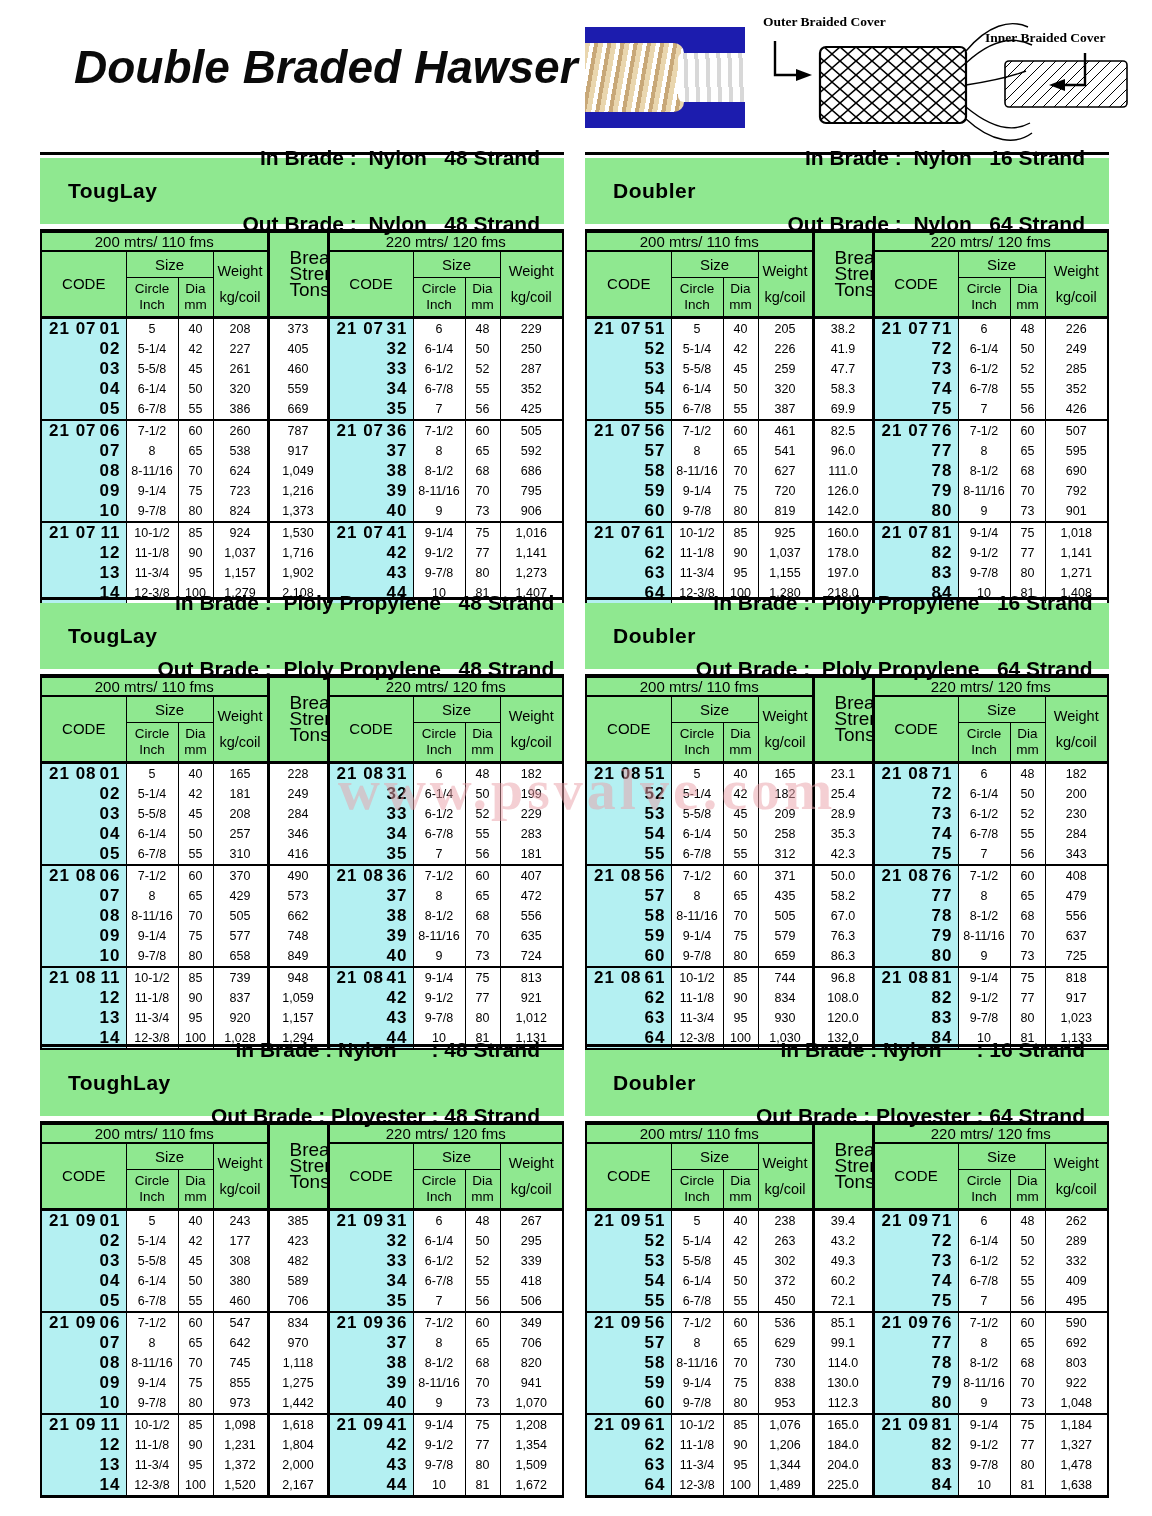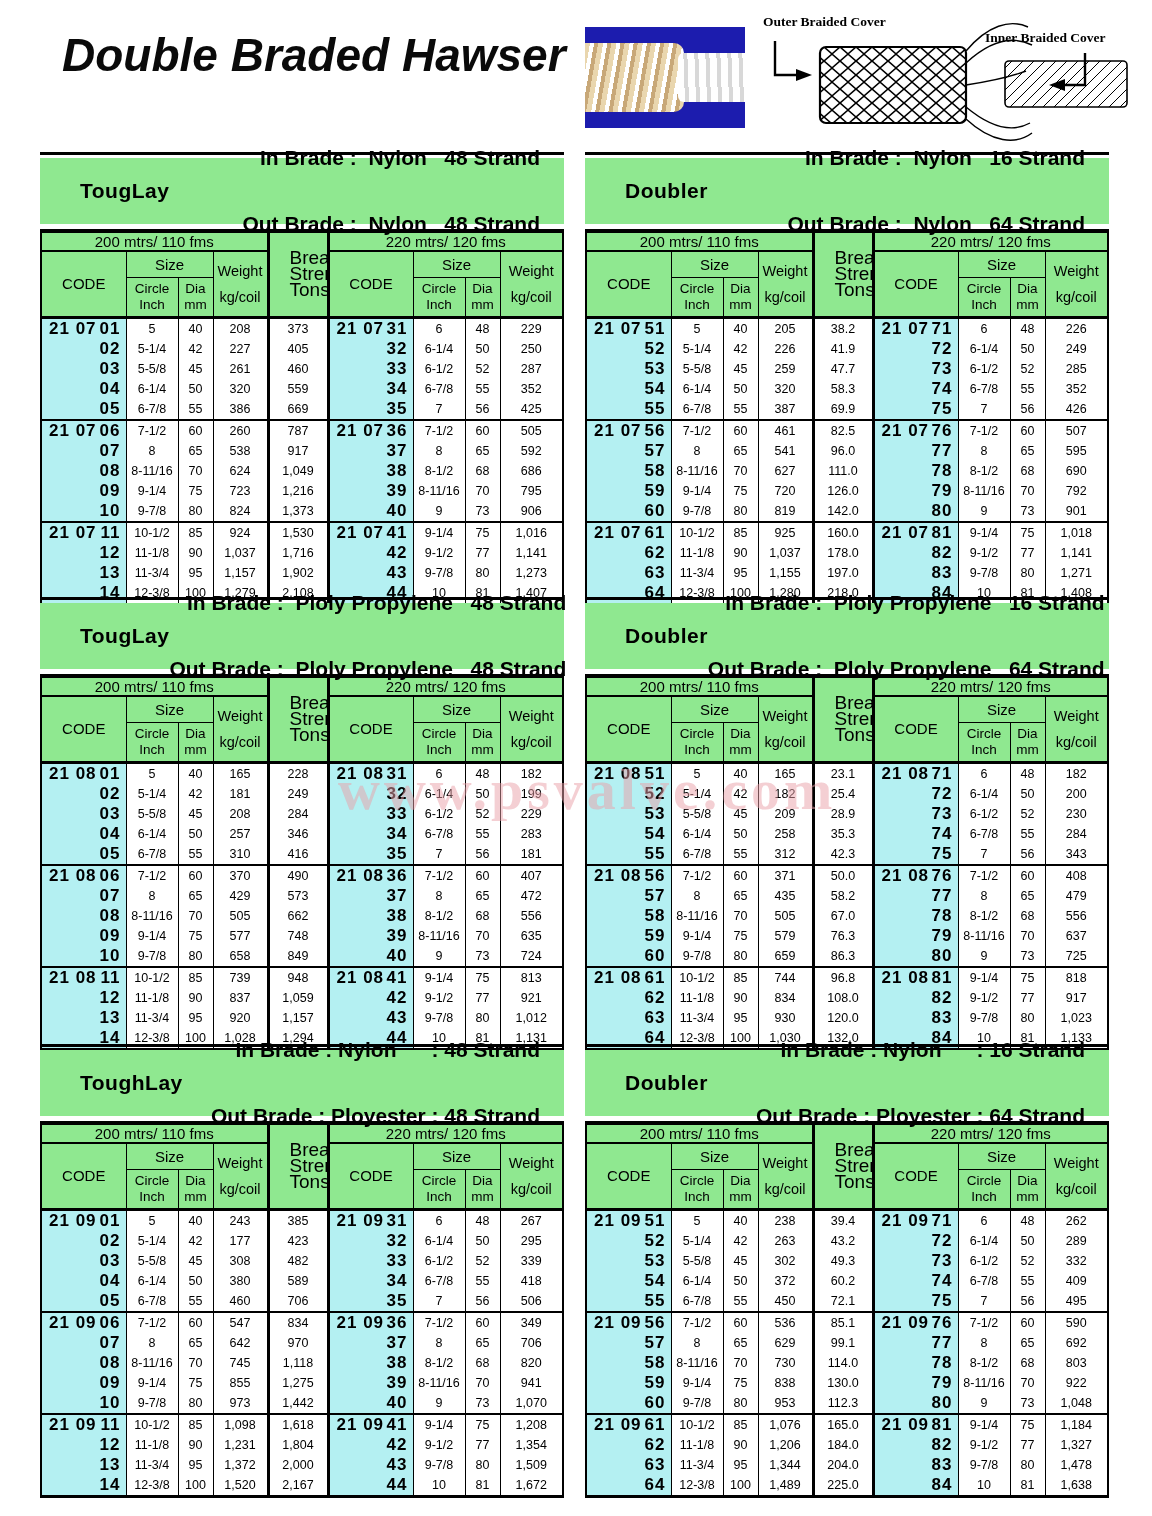--- a/index.html
+++ b/index.html
@@ -1,20 +1,20 @@
 <!DOCTYPE html>
 <html><head>
 <meta charset="utf-8">
 <style>
   html,body{margin:0;padding:0;background:#fff;}
   .page{position:relative;width:1152px;height:1516px;background:#ffffff;overflow:hidden;
         font-family:"Liberation Sans",sans-serif;color:#000;}
 
   
-  .page-title{position:absolute;left:62px;top:30px;margin:0;font-size:46px;line-height:1.1;
+  .page-title{position:absolute;left:62px;top:30px;margin:12px;font-size:46px;line-height:1.1;
               font-weight:bold;font-style:italic;letter-spacing:0px;color:#0a0a0a;}
   .rope-photo{position:absolute;left:585px;top:27px;width:160px;height:101px;background:#1c1cae;overflow:hidden;}
   .rope-photo .strandA{position:absolute;left:0;top:16%;width:62%;height:68%;
       background:repeating-linear-gradient(100deg,#e9d6ae 0 5px,#ffffff 5px 9px,#c8a878 9px 13px);
       border-radius:0 10px 10px 0;}
   .rope-photo .strandB{position:absolute;left:58%;top:26%;width:42%;height:48%;
       background:repeating-linear-gradient(88deg,#ffffff 0 7px,#d8d8d8 7px 11px);
       border-radius:6px 0 0 6px;}
   .diagram{position:absolute;left:760px;top:5px;width:392px;height:145px;}
   .diagram-label{position:absolute;font-family:"Liberation Serif",serif;font-weight:bold;
@@ -24,21 +24,21 @@
 
   
   .watermark{position:absolute;left:338px;top:756px;z-index:6;pointer-events:none;
              font-family:"Liberation Serif",serif;font-weight:bold;font-size:58px;letter-spacing:4px;
              color:rgba(233,160,168,0.50);white-space:nowrap;}
 
   
   .cat{position:absolute;width:524px;}
   .cat .toprule{height:3px;background:#000;margin-bottom:3px;}
   .band{height:66px;background:var(--green);display:flex;align-items:center;}
-  .tname{padding-left:40px;font-size:21px;font-weight:bold;letter-spacing:0.5px;width:150px;}
+  .tname{padding-left:28px;font-size:21px;font-weight:bold;letter-spacing:0.5px;width:150px;}
   .brade{margin-left:auto;padding-right:24px;text-align:right;font-size:21px;font-weight:bold;
          line-height:22px;white-space:pre;}
   .cat table{border-collapse:collapse;table-layout:fixed;width:524px;margin-top:5px;
              border:2px solid #000;border-top-width:4px;border-bottom-width:3px;}
   .cat td{padding:0;overflow:hidden;}
   thead td{background:var(--green);border:1px solid #000;text-align:center;}
   tr.bandrow{height:20px;}
   tr.mainrow{height:26px;}
   tr.subrow{height:40px;}
   td.spanhdr{font-size:15px;border-bottom-width:2px;}

